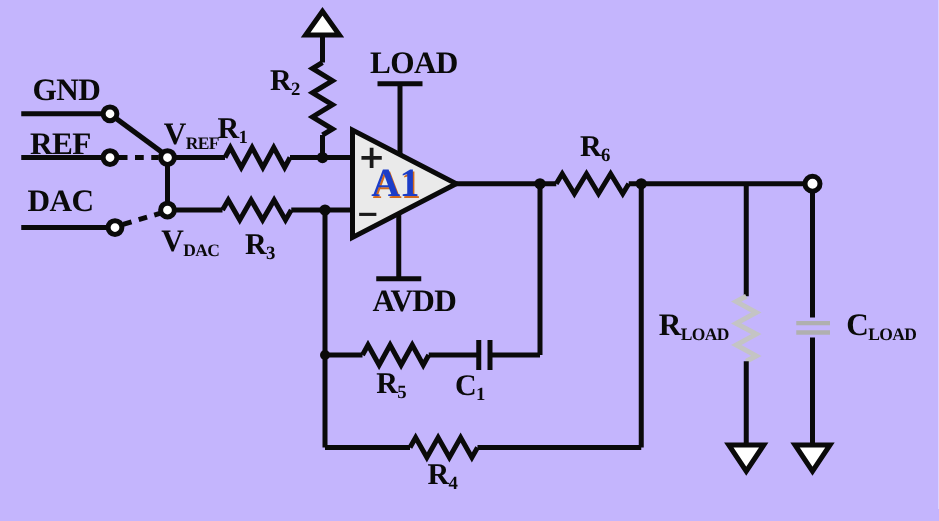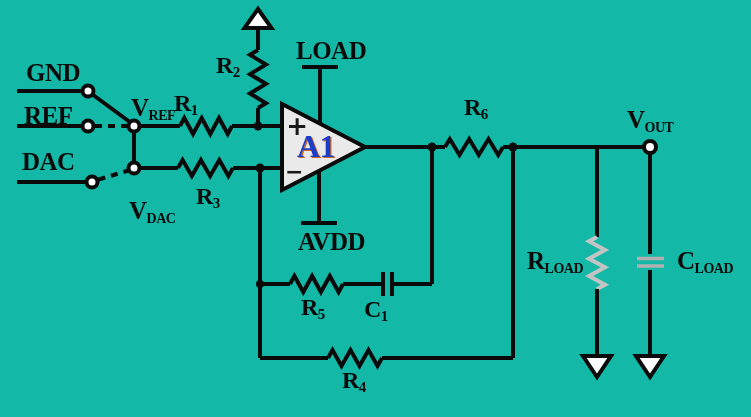--- a/index.html
+++ b/index.html
@@ -7,21 +7,21 @@
     --opamp_fill:#eaeaea;
     --a1_text:#1c3dc8;
     --a1_outline:#d2691e;
     --load_gray:#c4c4c4;
     --cap_gray:#b0b0b0;
   }
   html,body{margin:0;padding:0;background:#ffffff;}
   .stage{
     position:relative;
     width:751px;height:417px;
-    background:#14b8a6;
+    background:#c4b5fd;
     overflow:hidden;
     font-family:"Liberation Serif", serif;
   }
   svg{position:absolute;left:0;top:0;}
   .w   {stroke:var(--wire,#0a0a0a);stroke-width:4;fill:none;stroke-linecap:butt;stroke-linejoin:miter;}
   .dash{stroke:var(--wire,#0a0a0a);stroke-width:4;fill:none;stroke-dasharray:7 6;}
   .node{fill:var(--wire,#0a0a0a);stroke:none;}
   .term{fill:#ffffff;stroke:var(--wire,#0a0a0a);stroke-width:4;}
   .tri {fill:var(--opamp_fill,#eaeaea);stroke:var(--wire,#0a0a0a);stroke-width:4;stroke-linejoin:miter;}
   .arrow{fill:#ffffff;stroke:var(--wire,#0a0a0a);stroke-width:4;stroke-linejoin:miter;}
@@ -162,34 +162,33 @@
     <circle class="node" cx="260" cy="284" r="4"></circle>
 
     <circle class="term" cx="650" cy="147" r="6"></circle>
   </svg>
 
   <div class="lbl" style="left:26px;top:60px">GND</div>
   <div class="lbl" style="left:24px;top:103px">REF</div>
   <div class="lbl" style="left:22px;top:149px">DAC</div>
 
   <div class="lbl" style="left:131px;top:95px"><span>V</span><span class="subL">REF</span></div>
-  <div class="lbl" style="left:129px;top:198px"><span>V</span><span class="subL">DAC</span></div>
+  <div class="lbl" style="left:129px;top:181px"><span>V</span><span class="subL">DAC</span></div>
 
   <div class="lbl comp" style="left:174px;top:91px"><span>R</span><span class="sub">1</span></div>
   <div class="lbl comp" style="left:216px;top:53px"><span>R</span><span class="sub">2</span></div>
   <div class="lbl comp" style="left:196px;top:184px"><span>R</span><span class="sub">3</span></div>
   <div class="lbl comp" style="left:342px;top:368px"><span>R</span><span class="sub">4</span></div>
   <div class="lbl comp" style="left:301px;top:295px"><span>R</span><span class="sub">5</span></div>
-  <div class="lbl comp" style="left:464px;top:95px"><span>R</span><span class="sub">6</span></div>
+  <div class="lbl comp" style="left:464px;top:106px"><span>R</span><span class="sub">6</span></div>
   <div class="lbl comp" style="left:364px;top:297px"><span>C</span><span class="sub">1</span></div>
 
   <div class="lbl" style="left:296px;top:38px">LOAD</div>
   <div class="lbl" style="left:298px;top:229px">AVDD</div>
 
   <div class="lbl a1" style="left:316px;top:146px">A1</div>
   <div class="lbl pm" style="left:297px;top:126px">+</div>
   <div class="lbl pm minus" style="left:294px;top:172px">−</div>
 
-  <div class="lbl" style="left:627px;top:107px"><span>V</span><span class="subL">OUT</span></div>
   <div class="lbl" style="left:677px;top:248px"><span>C</span><span class="subL">LOAD</span></div>
   <div class="lbl" style="left:527px;top:248px"><span>R</span><span class="subL">LOAD</span></div>
 
 </div>
 
 </body></html>

